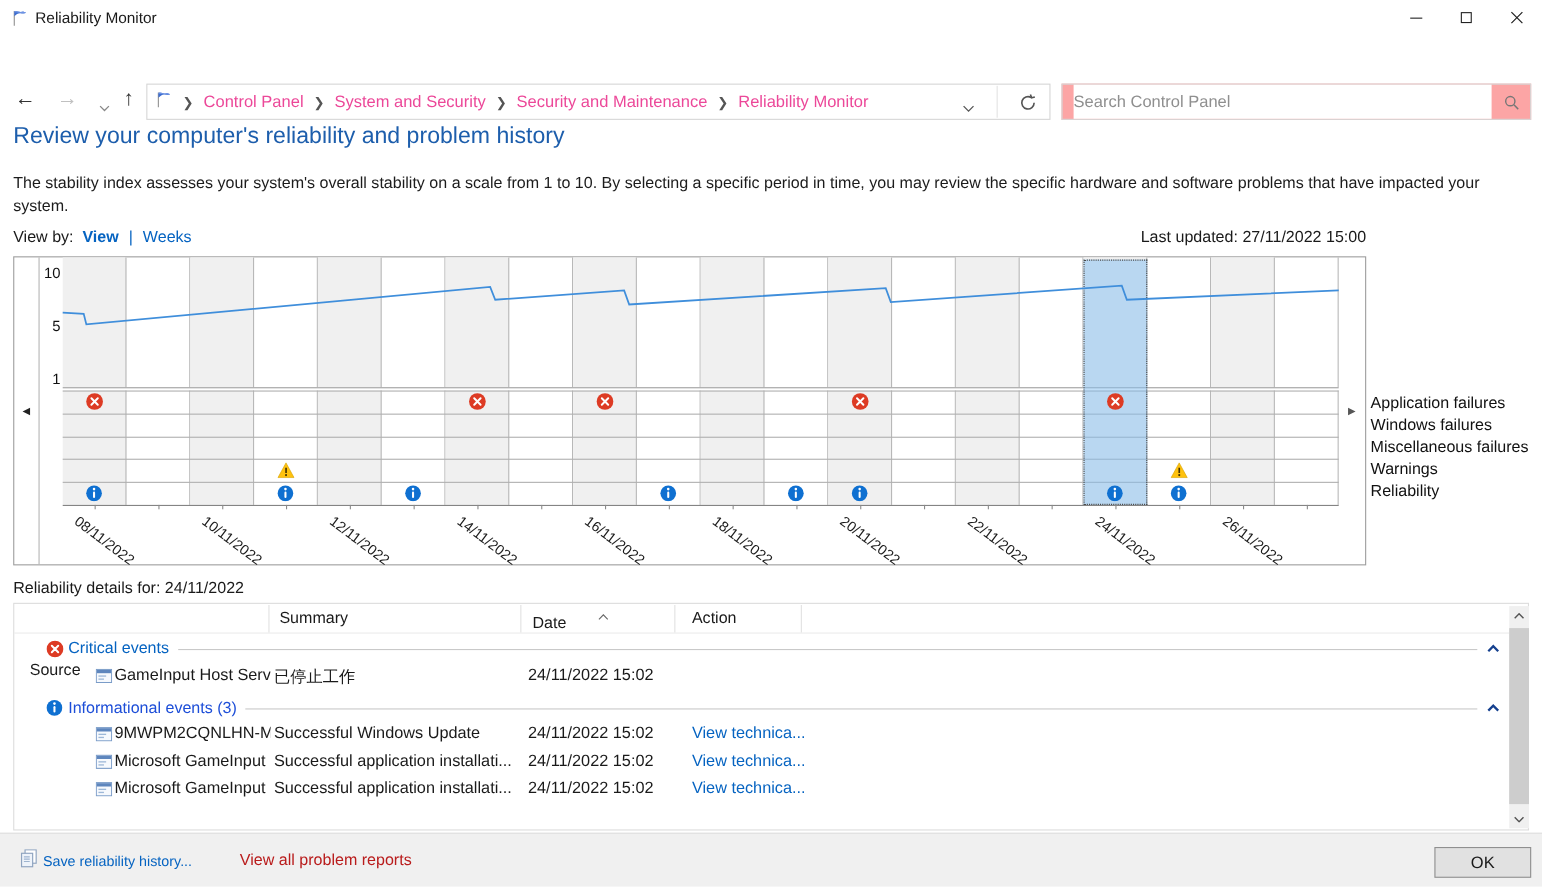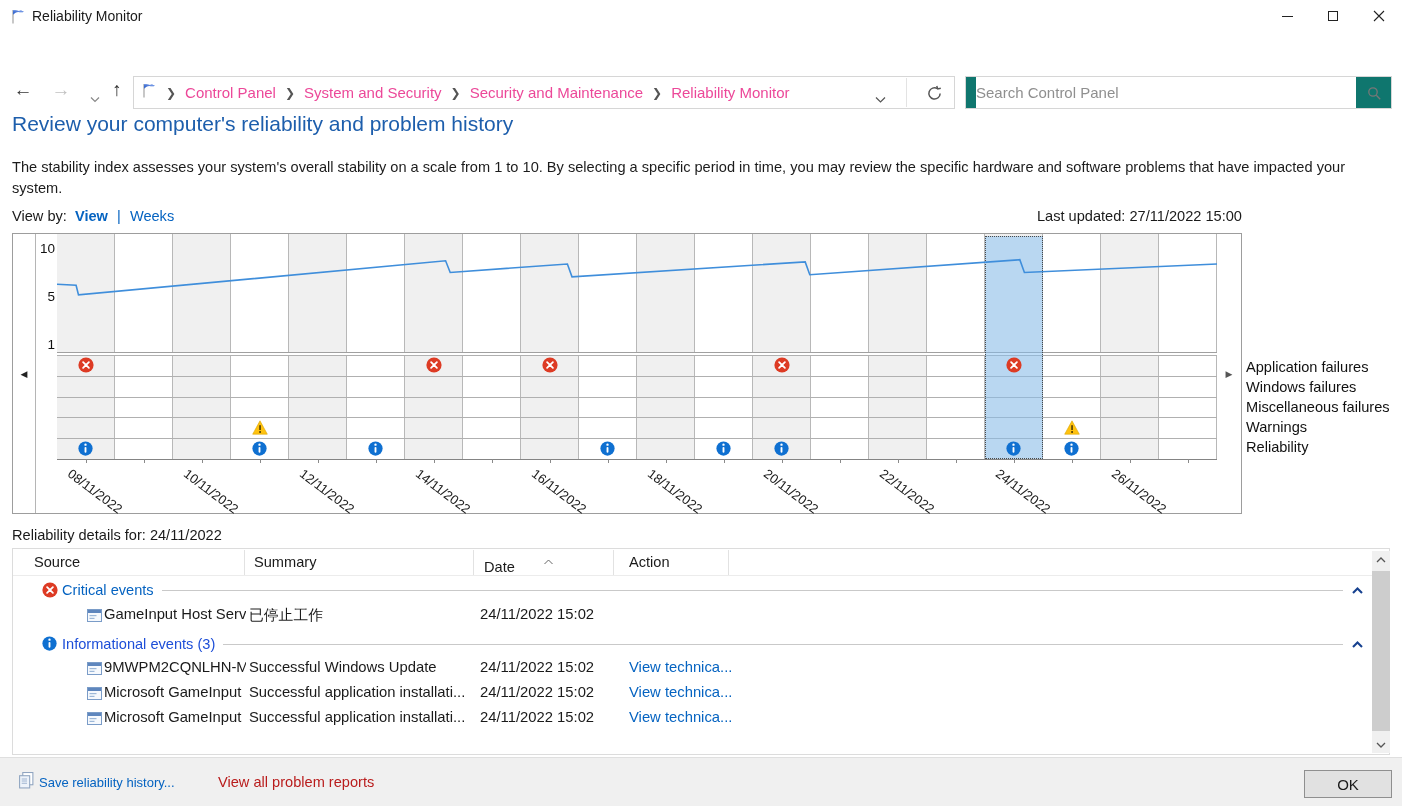--- a/index.html
+++ b/index.html
@@ -22,21 +22,21 @@
   #nav-fwd { left:48px; color:#c0c0c0; }
   #nav-chevron { left:82px; top:53px; }
   #nav-up { left:104px; color:#333; }
   #addressbar { position:absolute; left:133px; top:43px; width:822px; height:33px; border:1px solid #d6d6d6; background:#fff; display:flex; align-items:center; }
   #addressbar .flag { margin-left:7px; }
   .crumbsep { color:#555; font-size:12px; padding:0 9px; }
   .crumb { font-size:15px; color:#ec4899; white-space:nowrap; }
   #addr-chevron { position:absolute; right:68px; top:13px; }
   #addr-sep { position:absolute; right:47px; top:1px; height:29px; width:1px; background:#e3e3e3; }
   #refresh-btn { position:absolute; right:8px; top:8px; width:24px; height:18px; display:flex; justify-content:center; }
-  #searchbox { position:absolute; left:965px; top:43px; width:427px; height:33px; border:1px solid #d6d6d6; background:#0f766e; }
+  #searchbox { position:absolute; left:965px; top:43px; width:427px; height:33px; border:1px solid #d6d6d6; background:#fca5a5; }
   #searchbox input { position:absolute; left:10px; top:0; width:380px; height:31px; border:none; outline:none; font-size:15px; color:#444;
      font-family:"Liberation Sans","DejaVu Sans",sans-serif; }
   #searchbox input::placeholder { color:#8f8f8f; }
   #search-icon { position:absolute; right:9px; top:9px; }
 
   
   #page-heading { position:absolute; left:12px; top:112px; font-size:21px; font-weight:400; }
   #page-desc { position:absolute; left:12px; top:157px; width:1376px; font-size:14.6px; line-height:21px; color:#1c1c1c; }
   #viewby { position:absolute; left:12px; top:208px; font-size:14.6px; }
   #viewby .sep { padding:0 5px; }
@@ -339,21 +339,21 @@
   <div>Application failures</div>
   <div>Windows failures</div>
   <div>Miscellaneous failures</div>
   <div>Warnings</div>
   <div>Reliability</div>
 </div>
 
 <div id="details-title">Reliability details for: 24/11/2022</div>
 <div id="details-table">
   <div id="thead">
-    <span class="th" style="left:21px;">Source</span>
+    <span class="th" style="left:14px;margin-top:48px;">Source</span>
     <span class="th" style="left:241px;">Summary</span>
     <span class="th" style="left:471px; top:10px;">Date</span>
     <span class="th" style="left:616px;">Action</span>
     <span id="sort-caret">
       <svg width="11" height="6" viewBox="0 0 11 6">
           <path d="M1.5 5 L5.5 1 L9.5 5" fill="none" stroke="#666" stroke-width="1"></path>
         </svg>
     </span>
     <span class="thsep" style="left:231px;"></span>
     <span class="thsep" style="left:460px;"></span>

